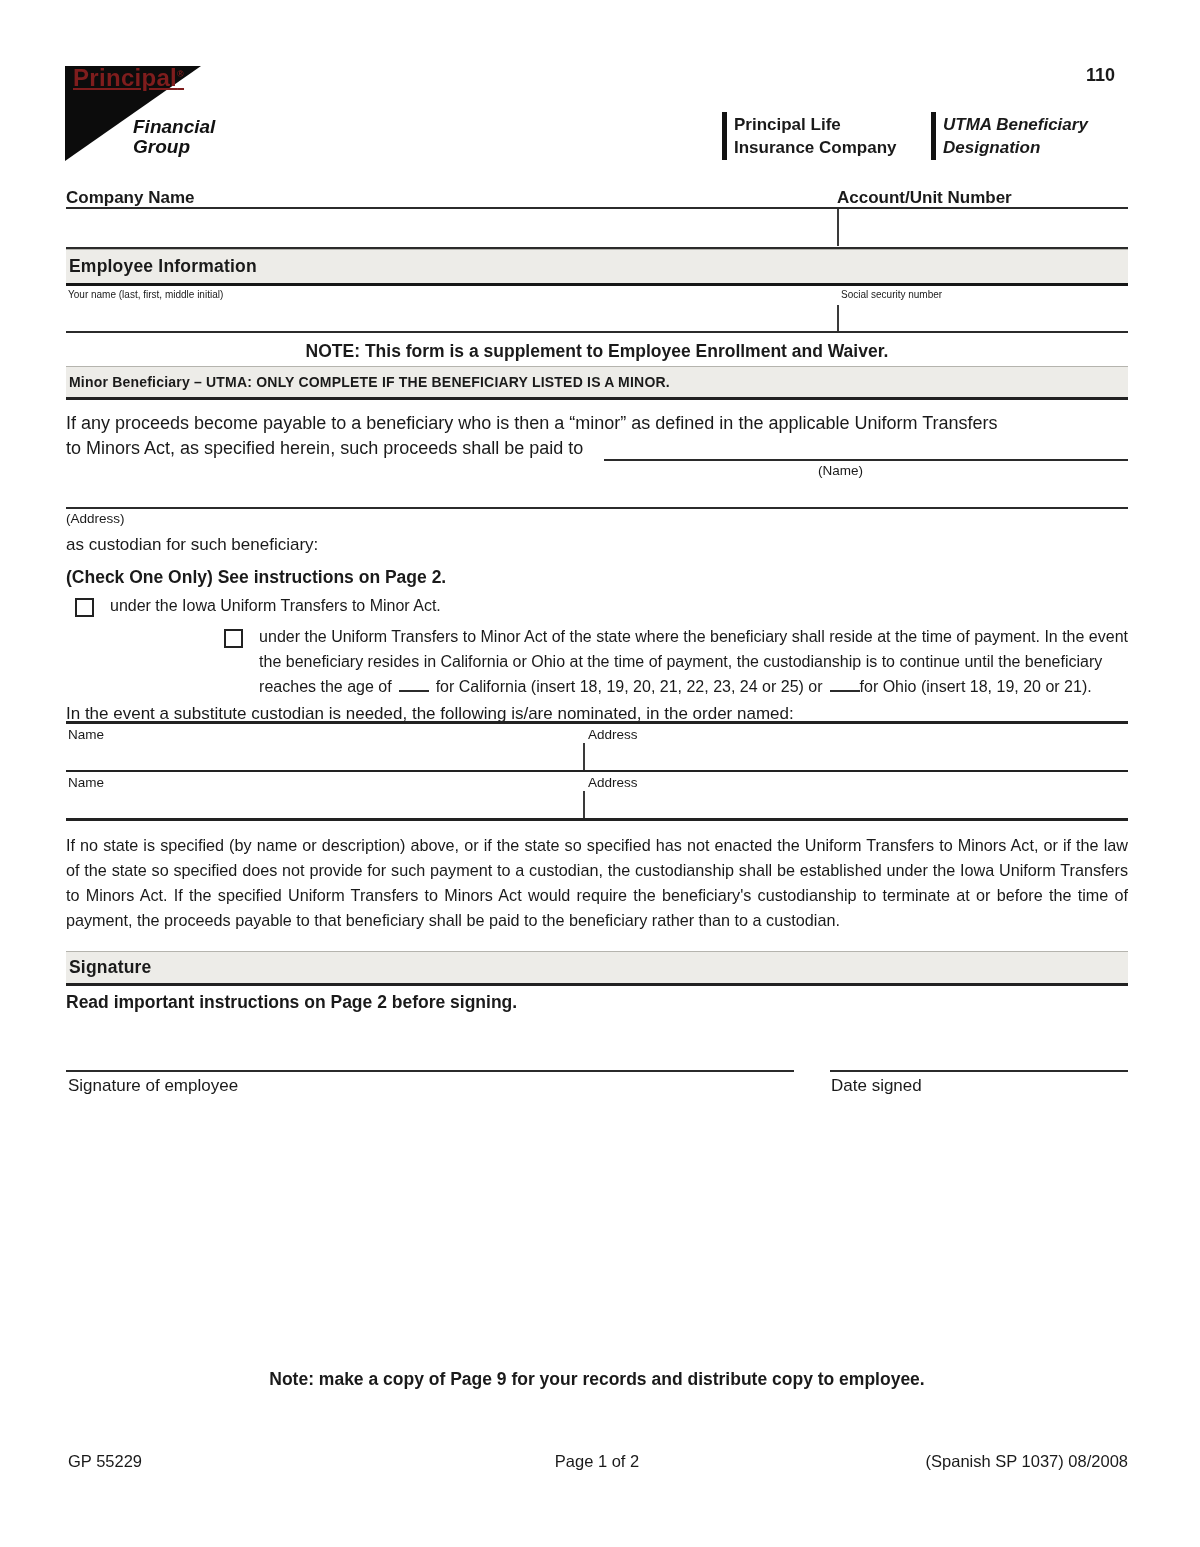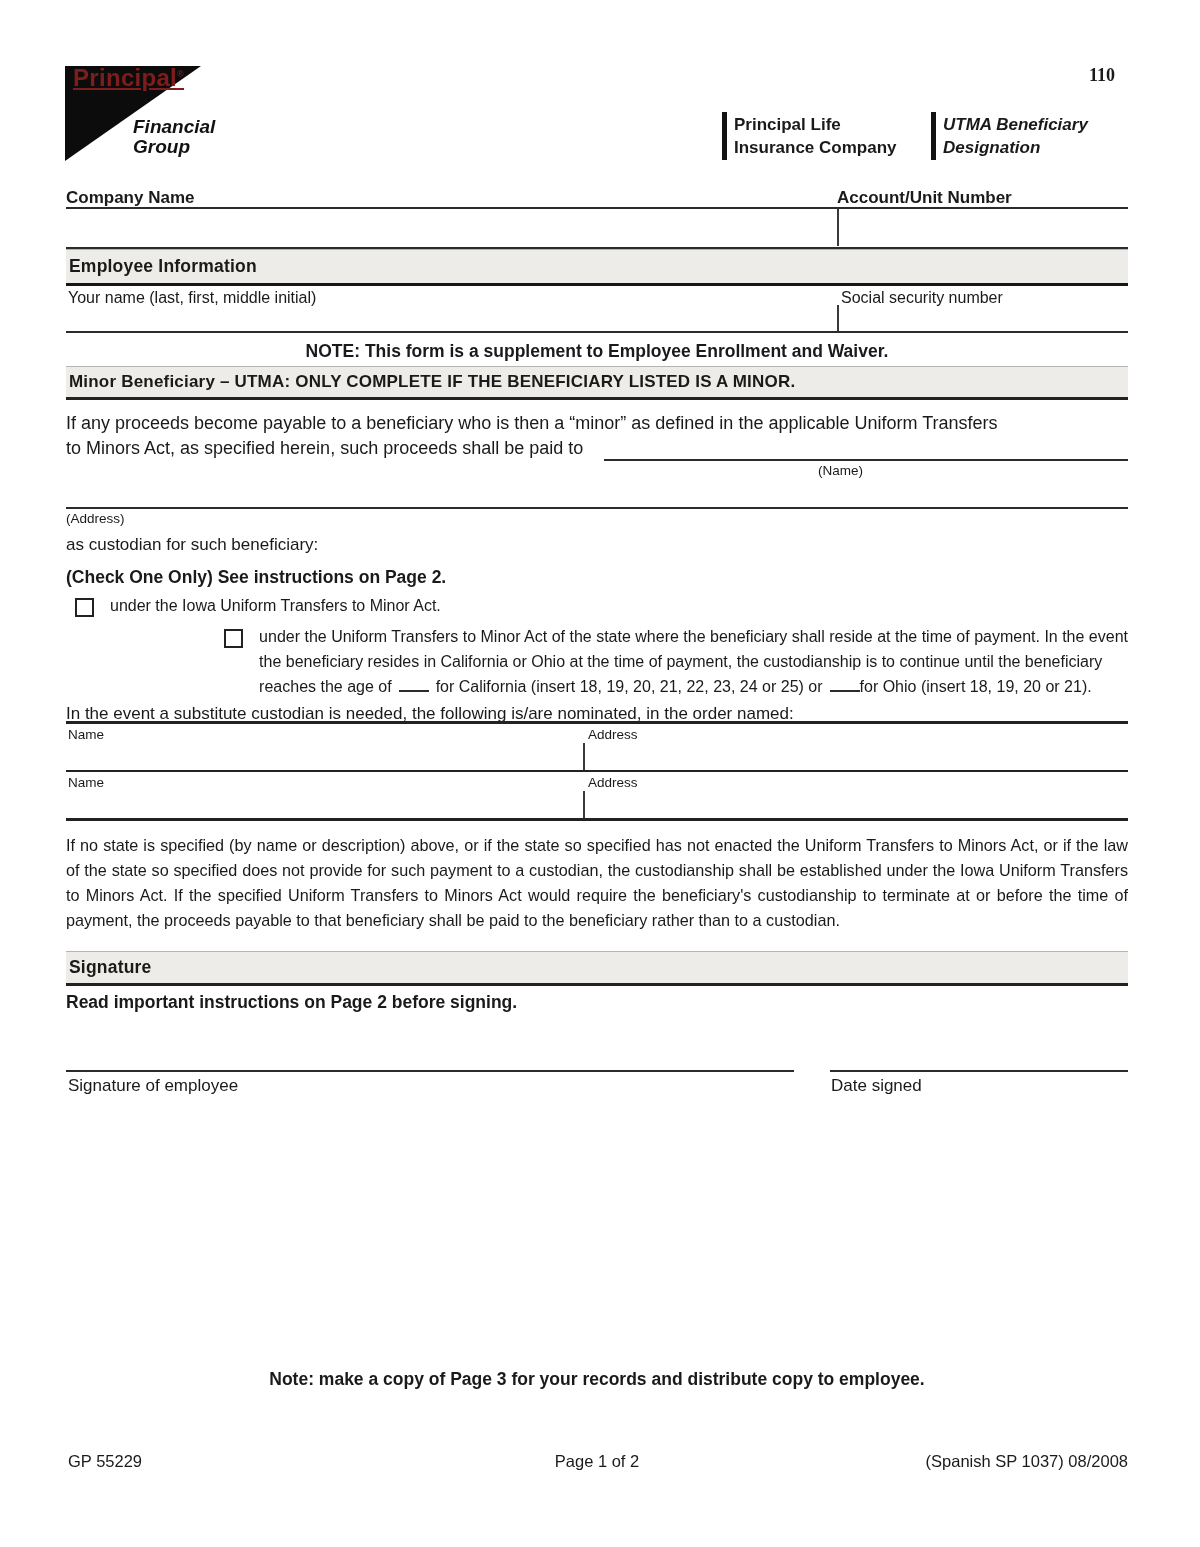--- a/index.html
+++ b/index.html
@@ -22,47 +22,47 @@
   }
   
   .logo{position:absolute;left:65px;top:62px;width:160px;height:104px;}
   .logo-tri{position:absolute;left:0;top:4px;width:136px;height:95px;background:#0c0c0c;
     -webkit-clip-path:polygon(0 0,100% 0,0 100%);clip-path:polygon(0 0,100% 0,0 100%);}
   .logo-brand{position:absolute;left:8px;top:2px;color:#7f1d1d;font-weight:bold;font-size:24px;letter-spacing:0.3px;text-decoration:underline;}
   .logo-brand sup{font-size:9px;vertical-align:super;}
   .logo-group{position:absolute;left:68px;top:55px;font-style:italic;font-weight:bold;
     font-size:19px;line-height:20px;color:#121212;}
   
-  .page-code{position:absolute;top:65px;right:85px;font-weight:bold;font-size:18px;font-family:Liberation Serif, serif;}
+  .page-code{position:absolute;top:65px;right:85px;font-weight:bold;font-size:18px;}
   .hdr-block{position:absolute;top:112px;display:flex;}
   .hdr-bar{width:5px;height:48px;background:#121212;margin-right:7px;flex:none;}
   .hdr-text{font-weight:bold;font-size:17px;line-height:23px;padding-top:1px;}
   .hdr-company{left:722px;}
   .hdr-form{left:931px;}
   .hdr-form .hdr-text{font-style:italic;}
   
   .sec{position:absolute;left:66px;width:1062px;}
   .sec-company{top:188px;}
   .row-labels{position:relative;height:19px;font-weight:bold;font-size:17px;}
   .row-labels .lbl-right{position:absolute;left:771px;top:0;}
   .fill-row{position:relative;height:37px;}
   .fill-row .half-left{position:absolute;left:0;top:0;bottom:0;width:771px;}
   .fill-row .half-right{position:absolute;left:773px;top:0;bottom:0;right:0;}
   
   .sec-empbar{top:247px;}
-  .small-labels{position:relative;height:17px;font-size:16px;}
+  .small-labels{position:relative;height:17px;font-size:10px;}
   .small-labels .lbl-left{position:absolute;left:2px;top:1px;}
   .small-labels .lbl-right{position:absolute;left:775px;top:1px;}
   .sec-name{top:288px;}
   .fill-row2{position:relative;height:26px;}
   
   .note-line{top:341px;text-align:center;font-weight:bold;font-size:17.5px;}
   
   .sec-minorbar{top:366px;}
-  .sec-minorbar .graybar{font-size:17px;}
+  .sec-minorbar .graybar{font-size:14px;}
   .sec-minor{top:411px;font-size:18px;line-height:25px;}
   .intro-l1{white-space:nowrap;}
   .intro-l2{display:flex;align-items:flex-end;white-space:nowrap;gap:12px;}
   .blankline{flex:1;margin-left:9px;border-bottom:2px solid #2b2b2b;height:21px;}
   .caption{font-size:13.5px;line-height:15px;margin-top:2px;}
   .cap-name{margin-left:752px;}
   .cap-addr{}
   .addrline{height:0;border-bottom:2.5px solid #2b2b2b;margin-top:29px;}
   .custodian-line{margin-top:6px;font-size:17px;}
   .check-instr{margin-top:8px;font-weight:bold;font-size:17.5px;}
@@ -251,21 +251,21 @@
     <div class="siglines">
       <div class="sigline-left"></div>
       <div class="sigline-right"></div>
     </div>
     <div class="siglabels">
       <span class="lbl-left">Signature of employee</span>
       <span class="lbl-right">Date signed</span>
     </div>
   </div>
 
-  <div class="sec bottom-note">Note: make a copy of Page 3 for your records and distribute copy to employee.</div>
+  <div class="sec bottom-note">Note: make a copy of Page 9 for your records and distribute copy to employee.</div>
 
   <div class="sec footer">
     <span class="f-left">GP 55229</span>
     <span class="f-center">Page 1 of 2</span>
     <span class="f-right">(Spanish SP 1037) 08/2008</span>
   </div>
 
 </div>
 
 </body></html>

